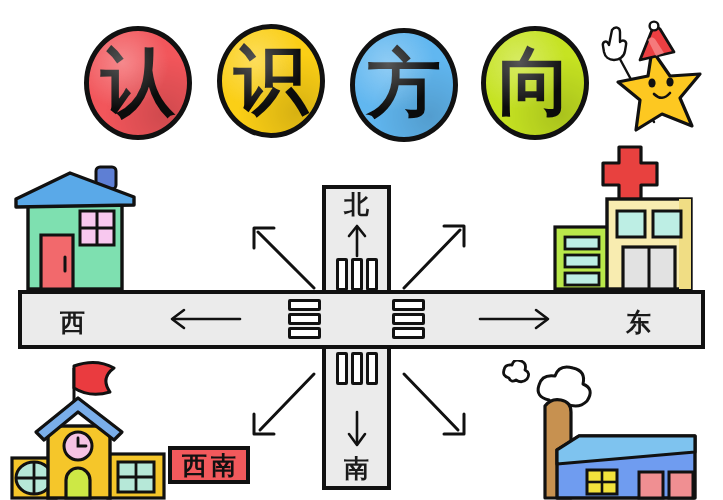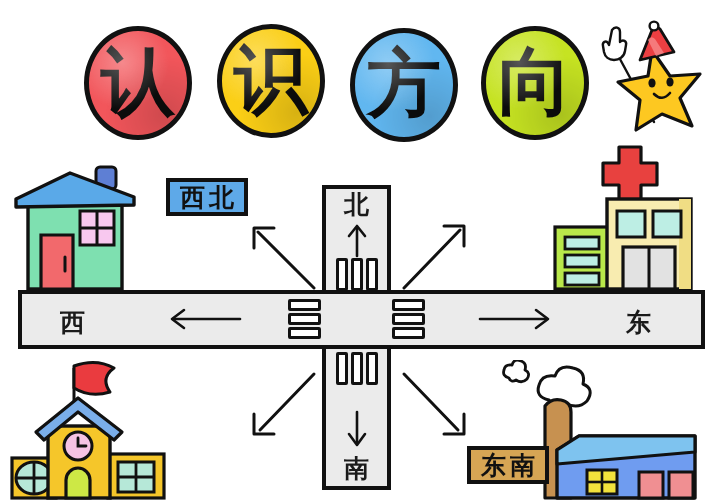--- a/index.html
+++ b/index.html
@@ -260,16 +260,15 @@
     </svg>
   </div>
 
   <div class="arrow" style="left:398px;top:368px;">
     <svg width="72" height="76" viewBox="0 0 72 76">
       <line x1="6" y1="6" x2="60" y2="62" stroke="#111" stroke-width="3" stroke-linecap="round"></line>
       <path d="M66 46 L66 66 L46 66" fill="none" stroke="#111" stroke-width="3" stroke-linecap="round" stroke-linejoin="round"></path>
     </svg>
   </div>
 
-  <div class="chip chip-nw">西北</div>
-  <div class="chip chip-se">东南</div>
+  <div class="chip chip-sw">西南</div>
 
 </div>
 
 </body></html>

